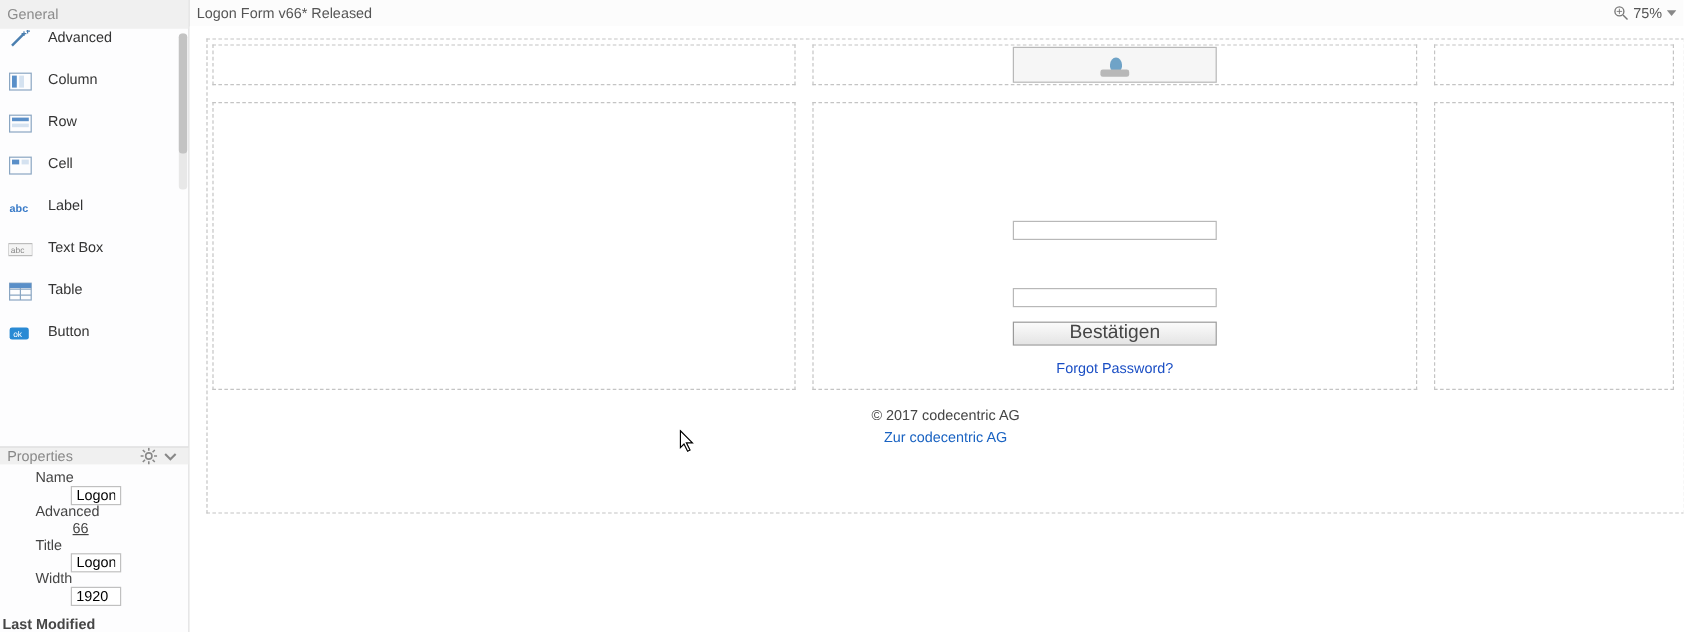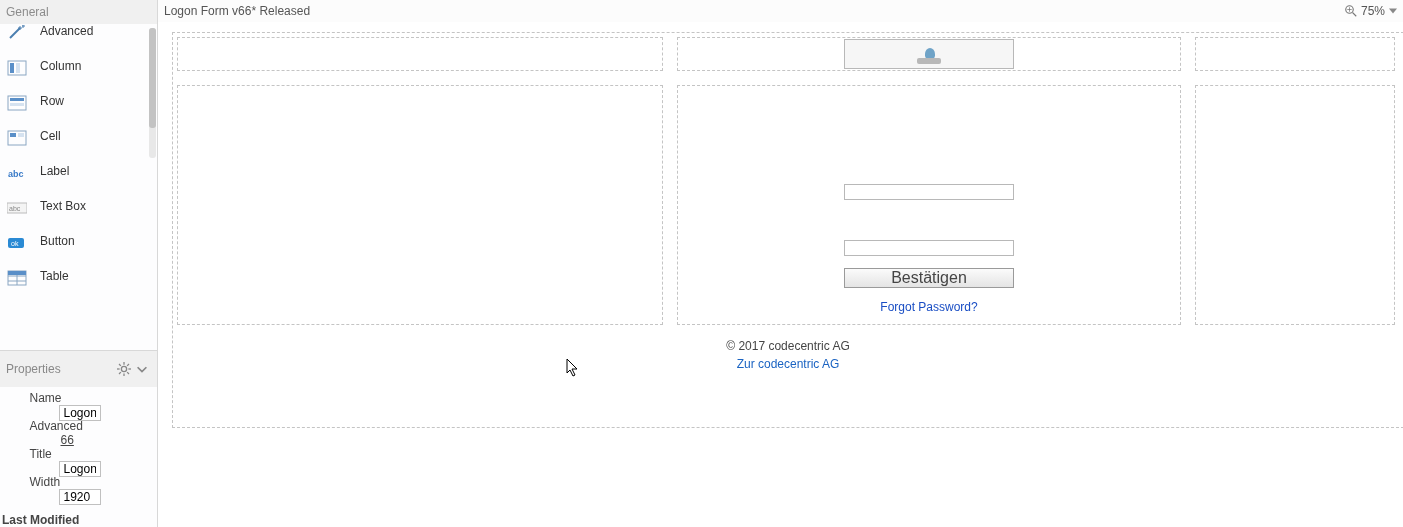--- a/index.html
+++ b/index.html
@@ -67,21 +67,21 @@
     gap: 12px;
     color: #343434;
     cursor: pointer;
   }
   .sb-icon {
     width: 22px; height: 18px;
     display: flex; align-items: center; justify-content: center;
   }
   
   .props-header {
-    height: 36px;
+    height: 14px;
     display: flex;
     align-items: center;
     padding: 0 6px;
     color: #888;
     background: #f0f0f0;
   }
   .props-header .spacer { flex: 1; }
   .gear, .chev {
     width: 18px; height: 18px;
     display: flex; align-items:center; justify-content:center;
@@ -320,38 +320,38 @@
               <rect x="0" y="3" width="20" height="10" fill="#f4f4f4" stroke="#bcbcbc"></rect>
               <text x="2" y="11" font-size="7" fill="#888">abc</text>
             </svg>
         </span>
         <span>Text Box</span>
       </div>
 
       <div class="sb-item">
         <span class="sb-icon">
           <svg class="ic" viewBox="0 0 20 16">
-              <rect x="1" y="3" width="16" height="10" rx="2" fill="#2a8ad4"></rect>
-              <text x="4" y="11" font-size="7" fill="#fff">ok</text>
-            </svg>
-        </span>
-        <span>Button</span>
-      </div>
-
-      <div class="sb-item">
-        <span class="sb-icon">
-          <svg class="ic" viewBox="0 0 20 16">
               <rect x="1" y="1" width="18" height="14" fill="none" stroke="#8aa6c2"></rect>
               <line x1="1" y1="6" x2="19" y2="6" stroke="#8aa6c2"></line>
               <line x1="1" y1="11" x2="19" y2="11" stroke="#8aa6c2"></line>
               <line x1="10" y1="1" x2="10" y2="15" stroke="#8aa6c2"></line>
               <rect x="1" y="1" width="18" height="4" fill="#5a8fc8"></rect>
             </svg>
         </span>
         <span>Table</span>
+      </div>
+
+      <div class="sb-item">
+        <span class="sb-icon">
+          <svg class="ic" viewBox="0 0 20 16">
+              <rect x="1" y="3" width="16" height="10" rx="2" fill="#2a8ad4"></rect>
+              <text x="4" y="11" font-size="7" fill="#fff">ok</text>
+            </svg>
+        </span>
+        <span>Button</span>
       </div>
     </div>
 
     <div class="props-header">
       <span>Properties</span>
       <span class="spacer"></span>
       <span class="gear">
         <svg viewBox="0 0 16 16" width="14" height="14">
             <circle cx="8" cy="8" r="3" fill="none" stroke="#888" stroke-width="1.5"></circle>
             <g stroke="#888" stroke-width="1.5">

